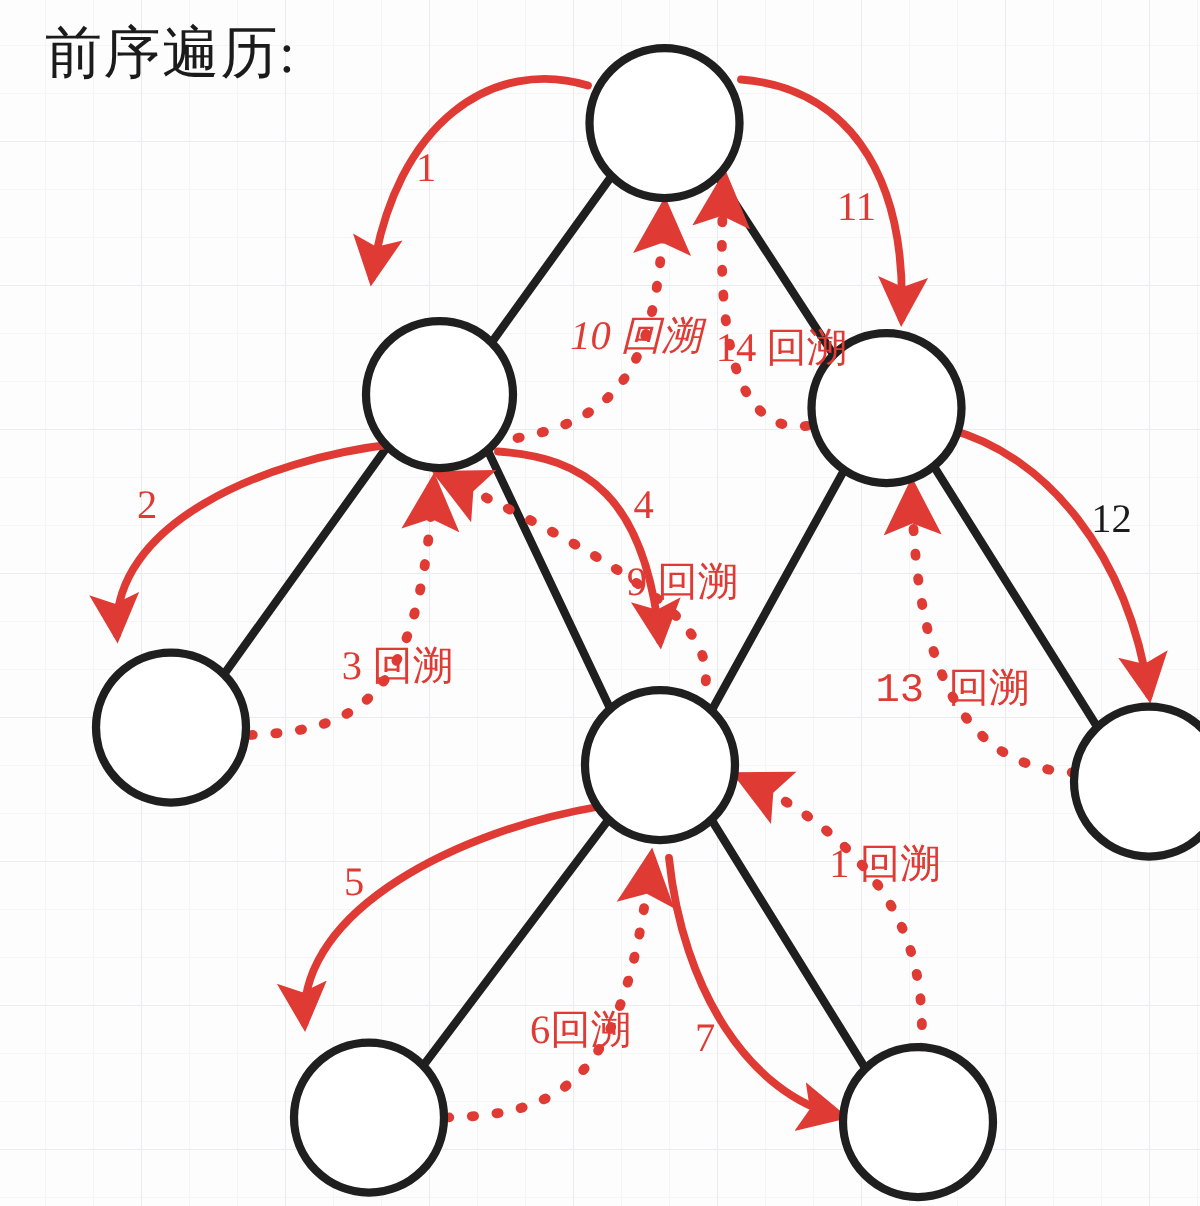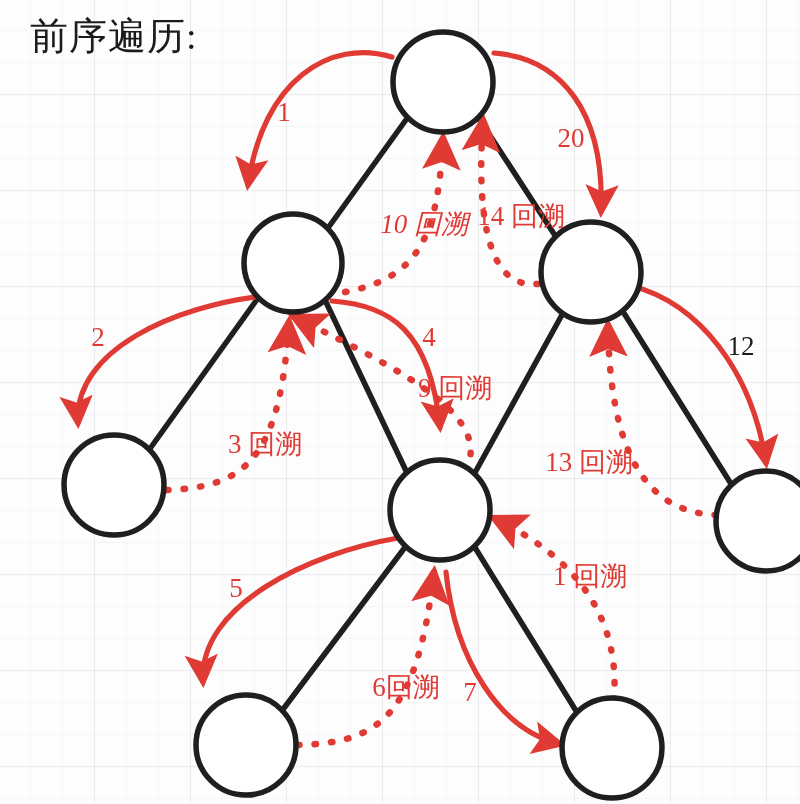--- a/index.html
+++ b/index.html
@@ -124,23 +124,23 @@
     </g>
   </svg>
 
   <div class="title">前序遍历:</div>
 
   <div class="lbl red" style="left:284px; top:112px;">1</div>
   <div class="lbl red" style="left:98px;  top:337px;">2</div>
   <div class="lbl red" style="left:265px; top:444px;">3 回溯</div>
   <div class="lbl red" style="left:429px; top:337px;">4</div>
   <div class="lbl red" style="left:236px; top:588px;">5</div>
-  <div class="lbl red" style="left:406px; top:687px;font-family:Liberation Serif, serif;">6回溯</div>
+  <div class="lbl red" style="left:387px; top:687px;font-family:Liberation Serif, serif;">6回溯</div>
   <div class="lbl red" style="left:470px; top:692px;">7</div>
   <div class="lbl red" style="left:590px; top:576px;">1 回溯</div>
   <div class="lbl red" style="left:455px; top:388px;">9 回溯</div>
   <div class="lbl red" style="left:424px; top:224px;font-style:italic;">10 回溯</div>
-  <div class="lbl red" style="left:571px; top:138px;">20</div>
+  <div class="lbl red" style="left:571px; top:138px;">11</div>
   <div class="lbl dark" style="left:741px; top:346px;">12</div>
-  <div class="lbl red" style="left:589px; top:462px;">13 回溯</div>
-  <div class="lbl red" style="left:521px; top:216px;">14 回溯</div>
+  <div class="lbl red" style="left:635px; top:462px;font-family:Liberation Mono, monospace;">13 回溯</div>
+  <div class="lbl red" style="left:521px; top:232px;">14 回溯</div>
 
 </div>
 
 </body></html>

